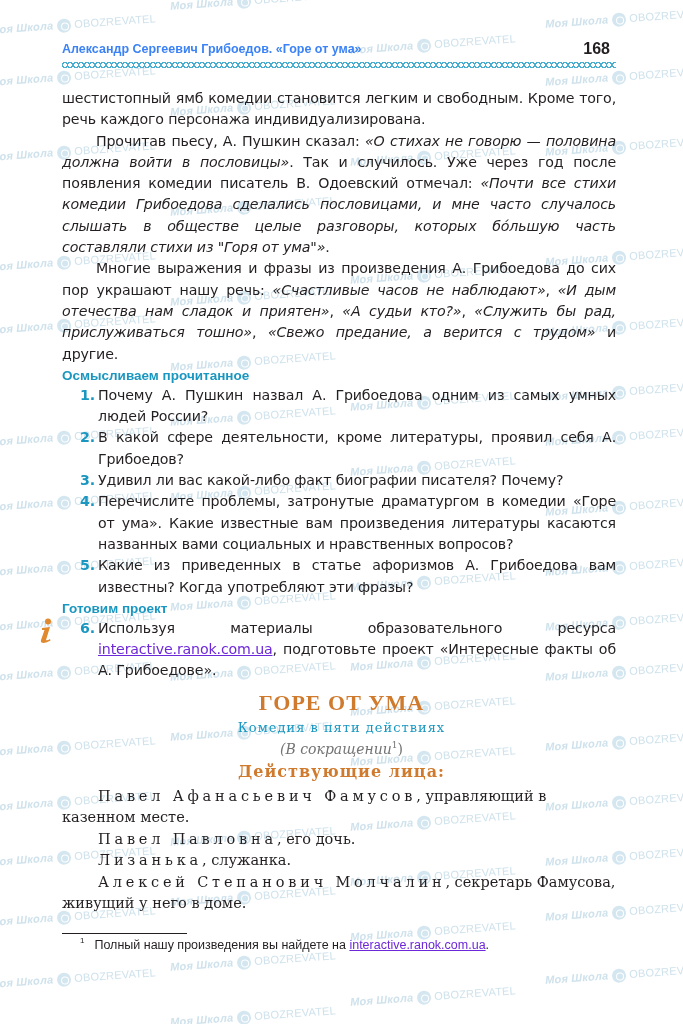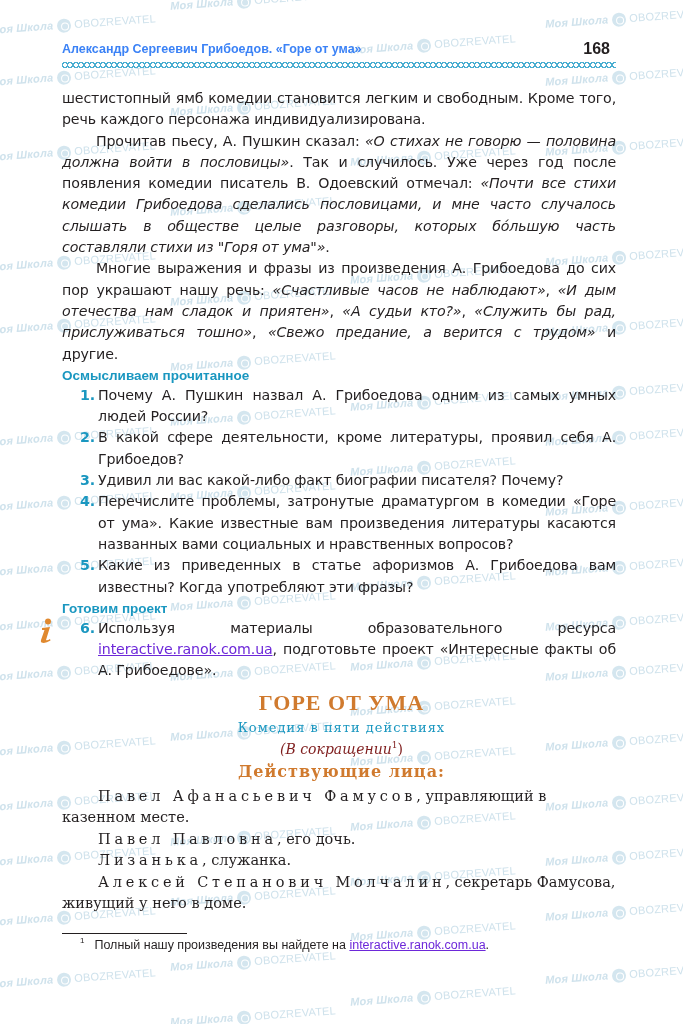--- a/index.html
+++ b/index.html
@@ -38,21 +38,21 @@
       margin: 2px 0 0 0; line-height: 18px;
     }
     ol.q { list-style: none; margin: 0; padding: 0; }
     ol.q li { position: relative; padding-left: 36px; font-size: 14.2px; line-height: 21.3px; text-align: justify; letter-spacing: -0.15px; }
     ol.q li .num { position: absolute; left: 18px; top: 0; color: #1a97c0; font-weight: bold; }
     .project-block { position: relative; margin-top: 2px; }
     .info-icon { position: absolute; left: -24px; top: 18px; width: 16px; height: 26px; }
     a.link { color: #6d28d9; text-decoration: underline; }
     .play-title { position: absolute; top: 690px; left: 0; width: 683px; text-align: center; font-family: "Liberation Serif", serif; font-weight: bold; font-size: 22px; color: #d07a2e; letter-spacing: 1px; z-index: 1; }
     .play-sub { position: absolute; top: 720px; left: 0; width: 683px; text-align: center; font-family: "DejaVu Serif", serif; font-size: 13px; color: #1a97c0; letter-spacing: 1px; z-index: 1; }
-    .play-abbr { position: absolute; top: 740px; left: 0; width: 683px; text-align: center; font-family: "DejaVu Serif", serif; font-size: 14px; color: #7f1d1d; z-index: 1; }
+    .play-abbr { position: absolute; top: 740px; left: 0; width: 683px; text-align: center; font-family: "DejaVu Serif", serif; font-size: 14px; color: #737373; z-index: 1; }
     .play-abbr sup { font-size: 9px; font-style: normal; }
     .play-chars { position: absolute; top: 762px; left: 0; width: 683px; text-align: center; font-family: "DejaVu Serif", serif; font-weight: bold; font-size: 16px; color: #d07a2e; letter-spacing: 1px; z-index: 1; }
     .cast { position: absolute; left: 62px; top: 786px; width: 554px; z-index: 1; font-family: "DejaVu Serif", serif; font-size: 14.5px; line-height: 21.4px; }
     .cast p { margin: 0; }
     .cast .ind { text-indent: 36px; }
     .cast .sp { letter-spacing: 3.8px; margin-top: 32px; }
     .footline { position: absolute; left: 62px; top: 933px; width: 125px; border-top: 1px solid #231f20; z-index: 1; }
     .footnote { position: absolute; left: 80px; top: 937px; font-family: "Liberation Sans", sans-serif; font-size: 12.5px; z-index: 1; color: #231f20; }
     .footnote sup { font-size: 8px; margin-right: 10px; position: relative; top: -1px; }
   </style>

